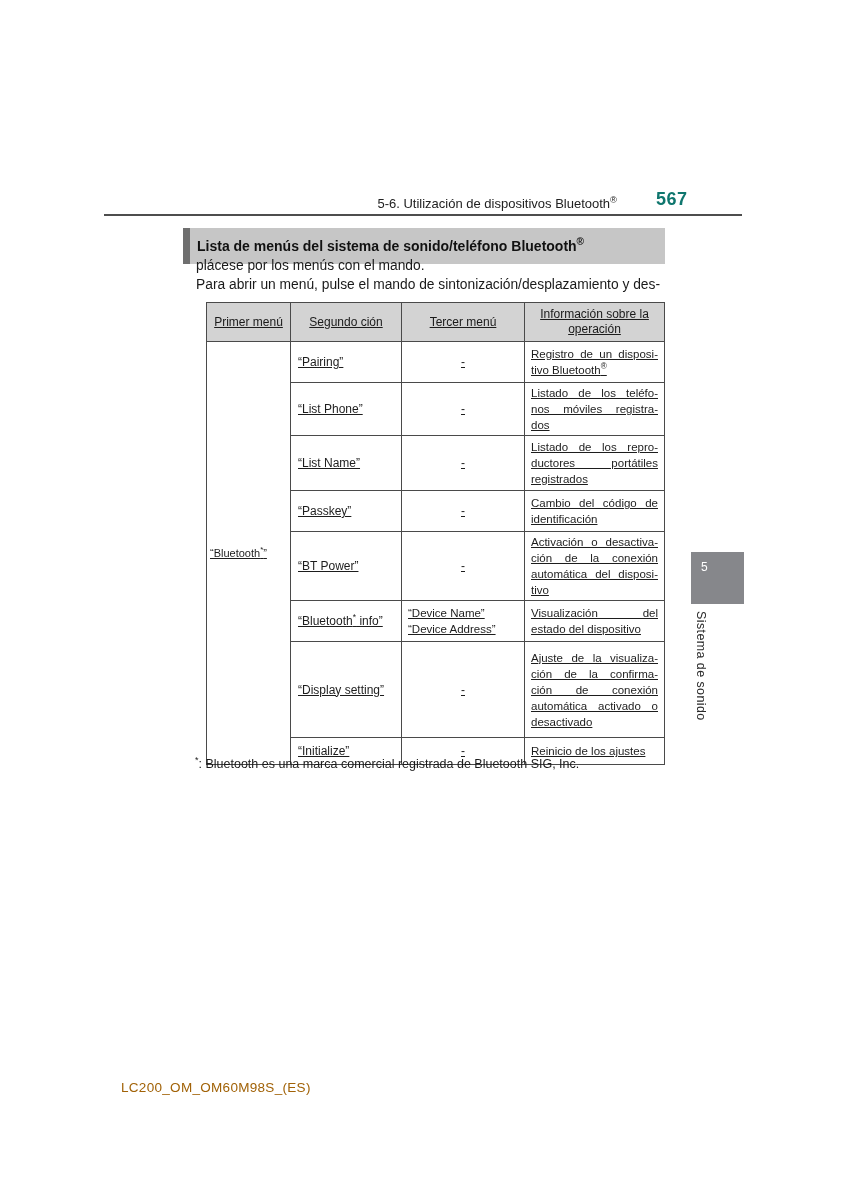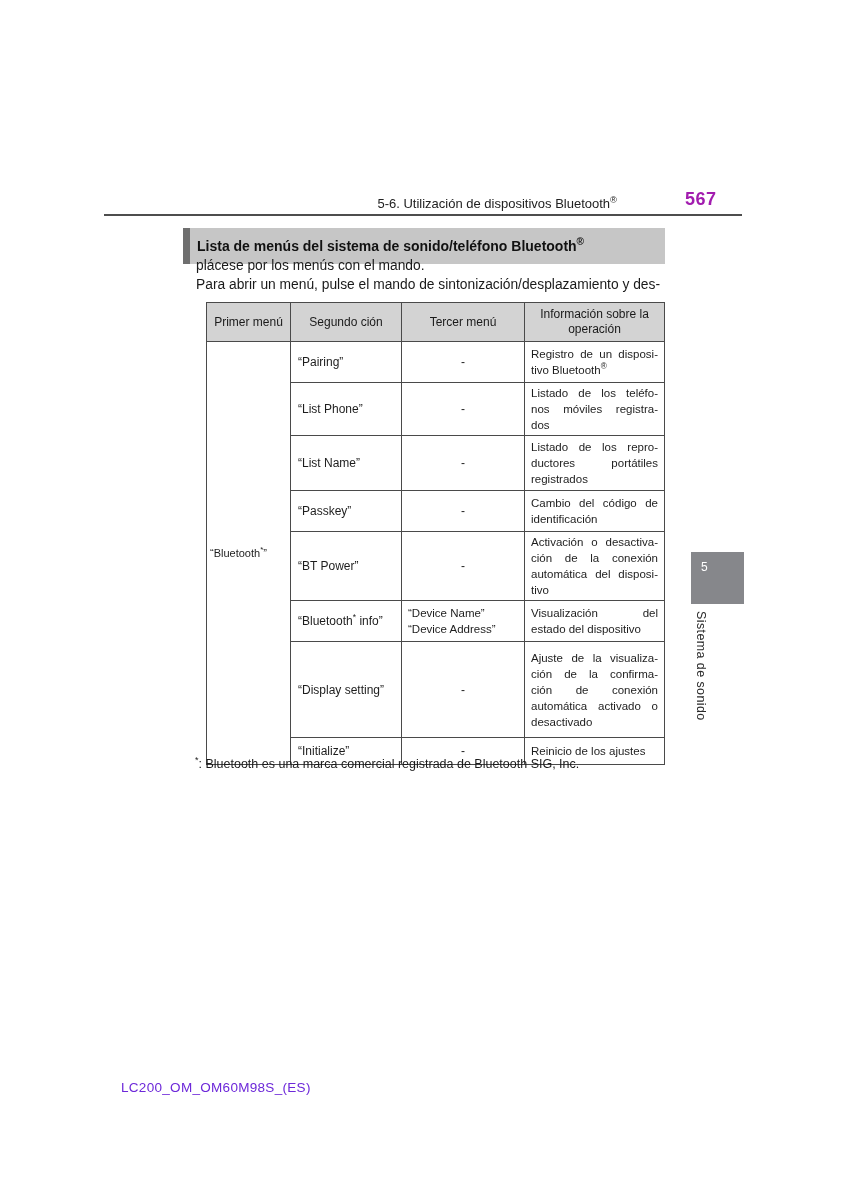--- a/index.html
+++ b/index.html
@@ -2,29 +2,29 @@
 <html><head>
 <meta charset="utf-8">
 <style>
   html,body{margin:0;padding:0;background:#ffffff;}
   .sheet{
     position:relative;width:848px;height:1200px;background:#ffffff;
     font-family:"Liberation Sans",sans-serif;color:#1d1d1d;overflow:hidden;
   }
   sup{font-size:0.72em;vertical-align:super;line-height:0;}
   .breadcrumb{position:absolute;top:196px;right:231px;font-size:13px;color:#222;white-space:nowrap;}
-  .pagenum{position:absolute;top:189px;left:685px;font-size:18px;font-weight:bold;letter-spacing:0.5px;color:#a21caf;}
+  .pagenum{position:absolute;top:189px;left:656px;font-size:18px;font-weight:bold;letter-spacing:0.5px;color:#0f766e;}
   .hr{position:absolute;left:104px;top:214px;width:638px;height:2px;background:#4e4e4e;}
   .titlebar{position:absolute;left:183px;top:228px;width:482px;height:36px;background:#c6c6c6;display:flex;align-items:center;box-sizing:border-box;}
   .titlebar .accent{width:7px;align-self:stretch;background:#6f6f6f;margin-right:7px;}
   .title-text{font-weight:bold;font-size:14px;color:#111;white-space:nowrap;}
   .intro{position:absolute;left:196px;top:256px;font-size:13.8px;line-height:19px;color:#1a1a1a;}
   .intro div{white-space:nowrap;}
 
-  .doc-table{position:absolute;left:206px;top:302px;border-collapse:collapse;table-layout:fixed;}
+  .doc-table{position:absolute;left:206px;top:302px;border-collapse:collapse;table-layout:fixed;text-decoration:underline;}
   .doc-table td,.doc-table th{border:1px solid #4a4a4a;font-weight:normal;overflow:hidden;}
   .doc-table thead th{background:#d3d3d3;font-size:12px;height:38px;text-align:center;line-height:15px;padding:0 4px;color:#1a1a1a;}
   .col1{width:84px;} .col2{width:111px;} .col3{width:123px;} .col4{width:140px;}
   .first-col{font-size:11px;padding-left:3px;vertical-align:middle;}
   .second-col{font-size:12px;padding-left:7px;vertical-align:middle;white-space:nowrap;}
   .third-col{font-size:12px;text-align:center;vertical-align:middle;}
   .third-col.lines{text-align:left;padding-left:6px;font-size:11.5px;line-height:16px;white-space:nowrap;}
   .info-col{font-size:11.5px;line-height:16px;padding:2px 6px;vertical-align:middle;}
   .info-col .ln{white-space:nowrap;}
   .info-col .ln:not(:last-child){text-align:justify;text-align-last:justify;}
@@ -33,21 +33,21 @@
   tbody tr:nth-child(3){height:55px;}
   tbody tr:nth-child(4){height:41px;}
   tbody tr:nth-child(5){height:68px;}
   tbody tr:nth-child(6){height:41px;}
   tbody tr:nth-child(7){height:96px;}
   tbody tr:nth-child(8){height:27px;}
 
   .footnote{position:absolute;left:195px;top:757px;font-size:12.5px;color:#1a1a1a;}
   .tab-square{position:absolute;left:691px;top:552px;width:53px;height:52px;background:#86878b;color:#fff;font-size:12px;padding:8px 0 0 10px;box-sizing:border-box;}
   .tab-label{position:absolute;left:694px;top:611px;writing-mode:vertical-rl;font-size:12.5px;color:#2b2b2b;letter-spacing:0.4px;white-space:nowrap;}
-  .footer{position:absolute;left:121px;top:1080px;font-size:13.5px;color:#6d28d9;letter-spacing:0.3px;}
+  .footer{position:absolute;left:121px;top:1080px;font-size:13.5px;color:#a16207;letter-spacing:0.3px;}
 </style>
 </head>
 <body>
 
 <div class="sheet">
 
   <div class="breadcrumb">5-6. Utilización de dispositivos Bluetooth<sup>®</sup></div>
   <div class="pagenum">567</div>
   <div class="hr"></div>
 

